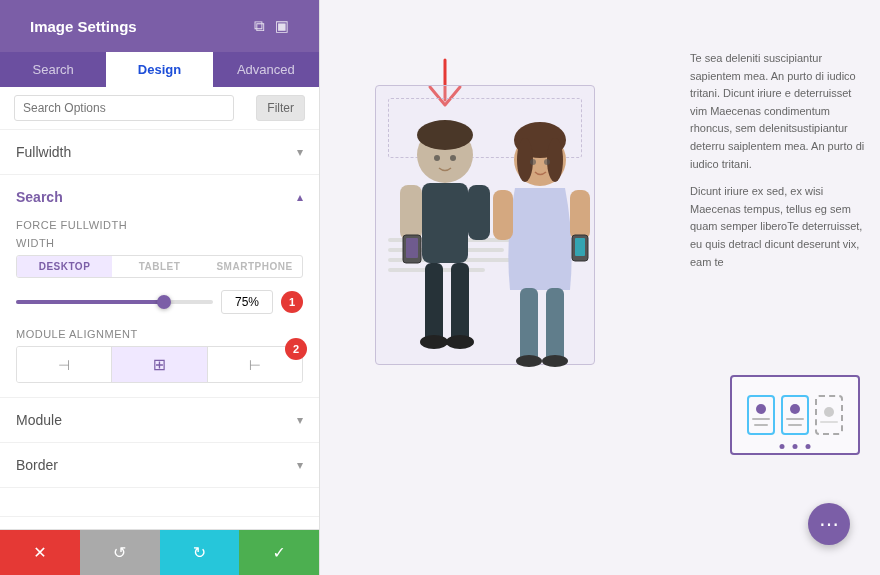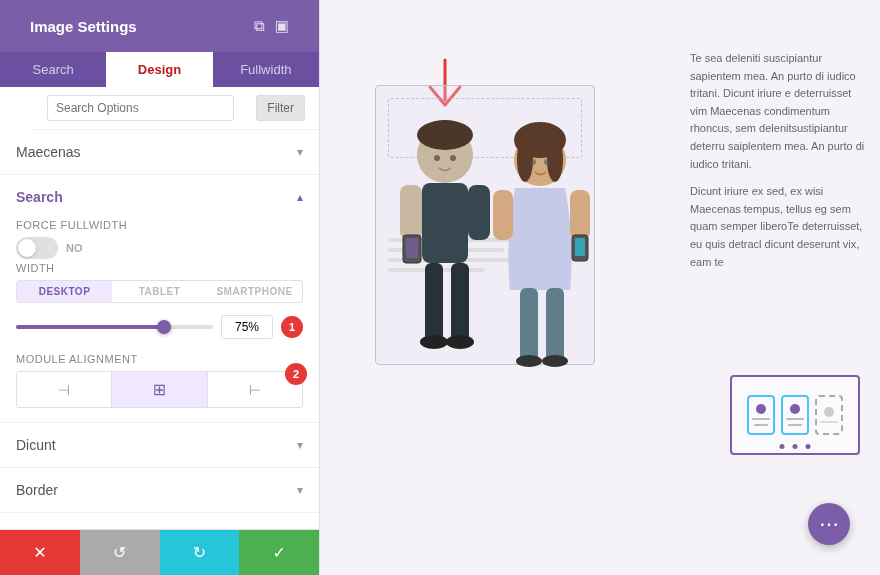--- a/index.html
+++ b/index.html
@@ -43,36 +43,35 @@
       flex: 1;
       text-align: center;
       padding: 10px 0;
       font-size: 13px;
       color: rgba(255,255,255,0.7);
       cursor: pointer;
       transition: background 0.2s;
     }
     .tab.active {
       background: #fff;
-      color: #b91c1c;
+      color: #1d4ed8;
       font-weight: 600;
     }
 
     .panel-content {
       flex: 1;
       overflow-y: auto;
       background: #fff;
     }
 
     .search-row {
       padding: 8px 14px;
       display: flex;
       gap: 22px;
       border-bottom: 1px solid #f0f0f0;
-      margin-left: 33px;
     }
     .search-row input {
       flex: 1;
       border: 1px solid #ddd;
       border-radius: 3px;
       padding: 5px 8px;
       font-size: 12px;
       outline: none;
     }
     .filter-btn {
@@ -438,53 +437,47 @@
   </div>
 
   <div class="tabs-bar">
     <div class="tab">
       <span>Search</span>
     </div>
     <div class="tab active">
       <span>Design</span>
     </div>
     <div class="tab">
-      <span>Fullwidth</span>
+      <span>Advanced</span>
     </div>
   </div>
 
   <div class="panel-content">
 
     <div class="search-row">
       <input type="text" placeholder="Search Options" style="">
       <button class="filter-btn">Filter</button>
     </div>
 
     <div class="section">
       <div class="section-header">
-        <span class="section-title">Maecenas</span>
+        <span class="section-title">Fullwidth</span>
         <span class="chevron">▾</span>
       </div>
     </div>
 
     <div class="section">
       <div class="section-header">
         <span class="section-title purple">Search</span>
         <span class="chevron up">▴</span>
       </div>
 
       <div class="section-body">
 
         <div class="field-label">Force Fullwidth</div>
-        <div class="toggle-row">
-          <div class="toggle">
-            <div class="toggle-knob"></div>
-          </div>
-          <span class="toggle-label">NO</span>
-        </div>
 
         <div class="width-section">
           <div class="field-label">Width</div>
           <div class="device-tabs">
             <div class="device-tab active">
               <span>DESKTOP</span>
             </div>
             <div class="device-tab">
               <span>TABLET</span>
             </div>
@@ -522,21 +515,21 @@
             <div class="badge-2">
               <span>2</span>
             </div>
           </div>
         </div>
       </div>
     </div>
 
     <div class="section">
       <div class="section-header">
-        <span class="section-title">Dicunt</span>
+        <span class="section-title">Module</span>
         <span class="chevron">▾</span>
       </div>
     </div>
 
     <div class="section">
       <div class="section-header">
         <span class="section-title">Border</span>
         <span class="chevron">▾</span>
       </div>
     </div>

